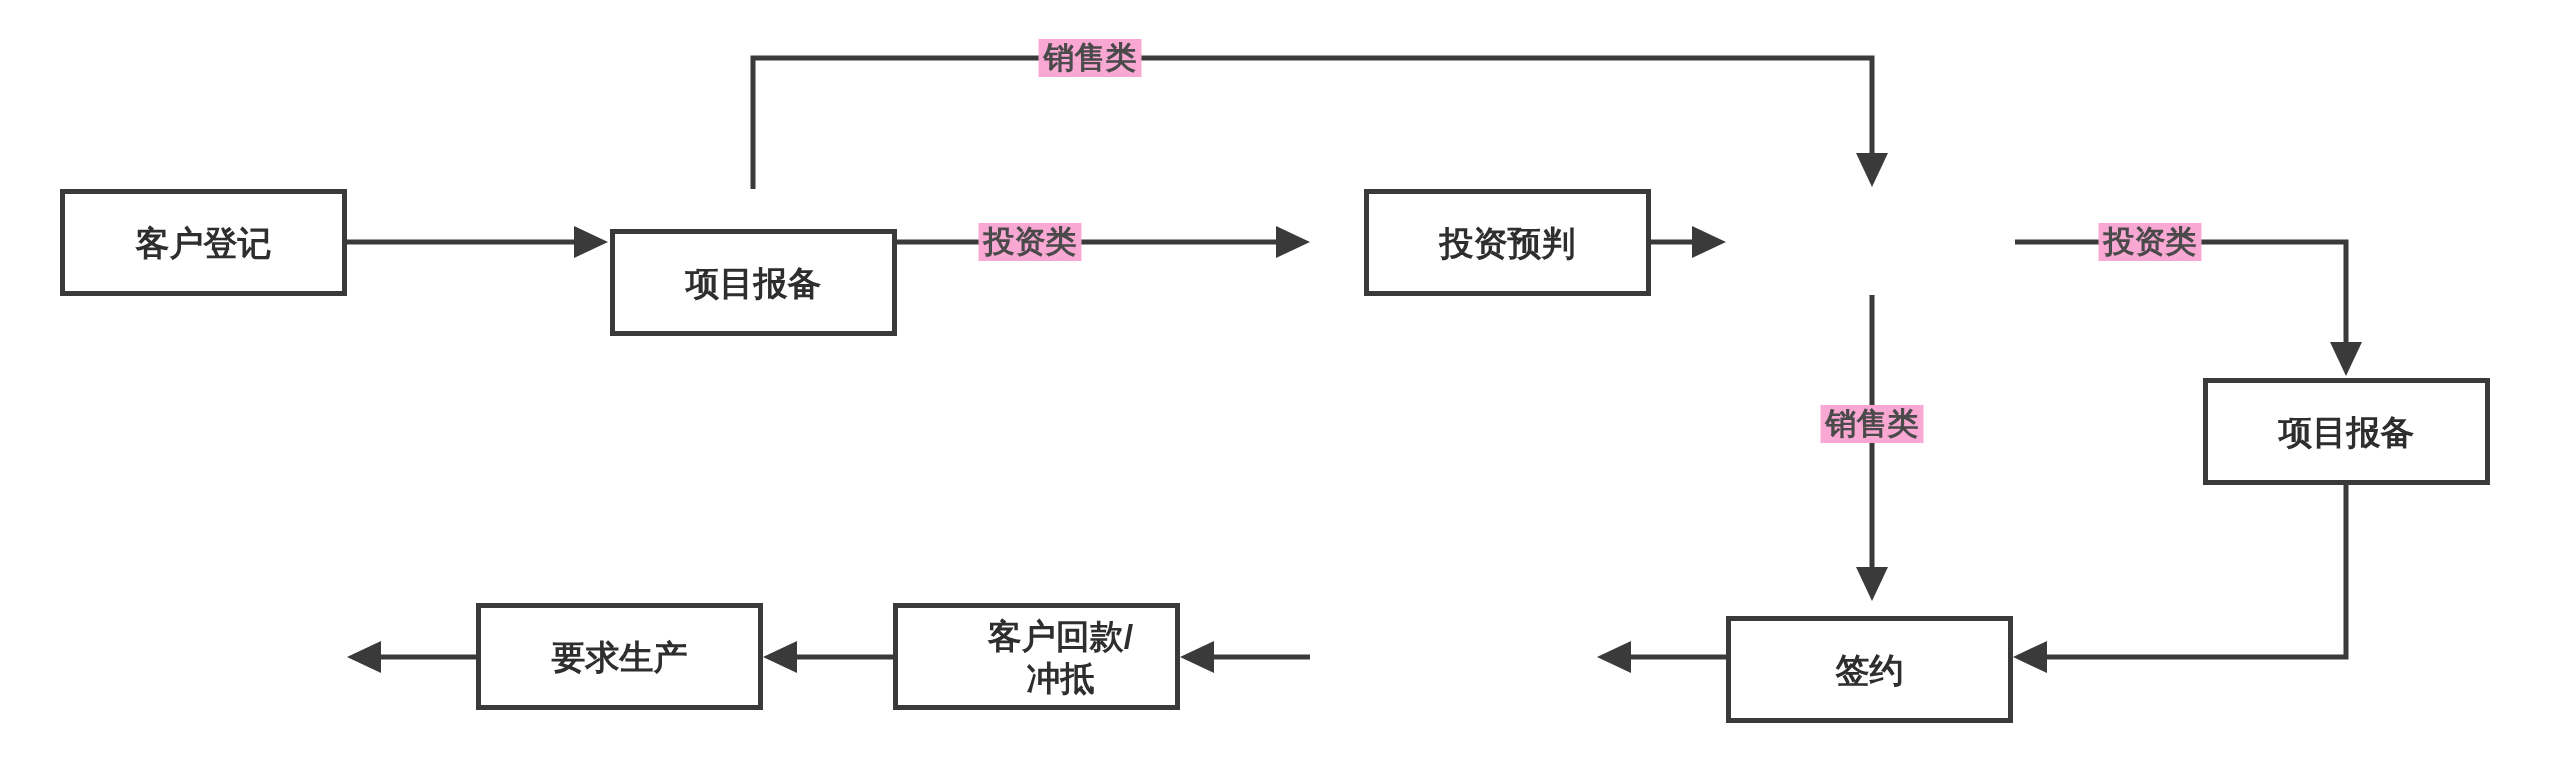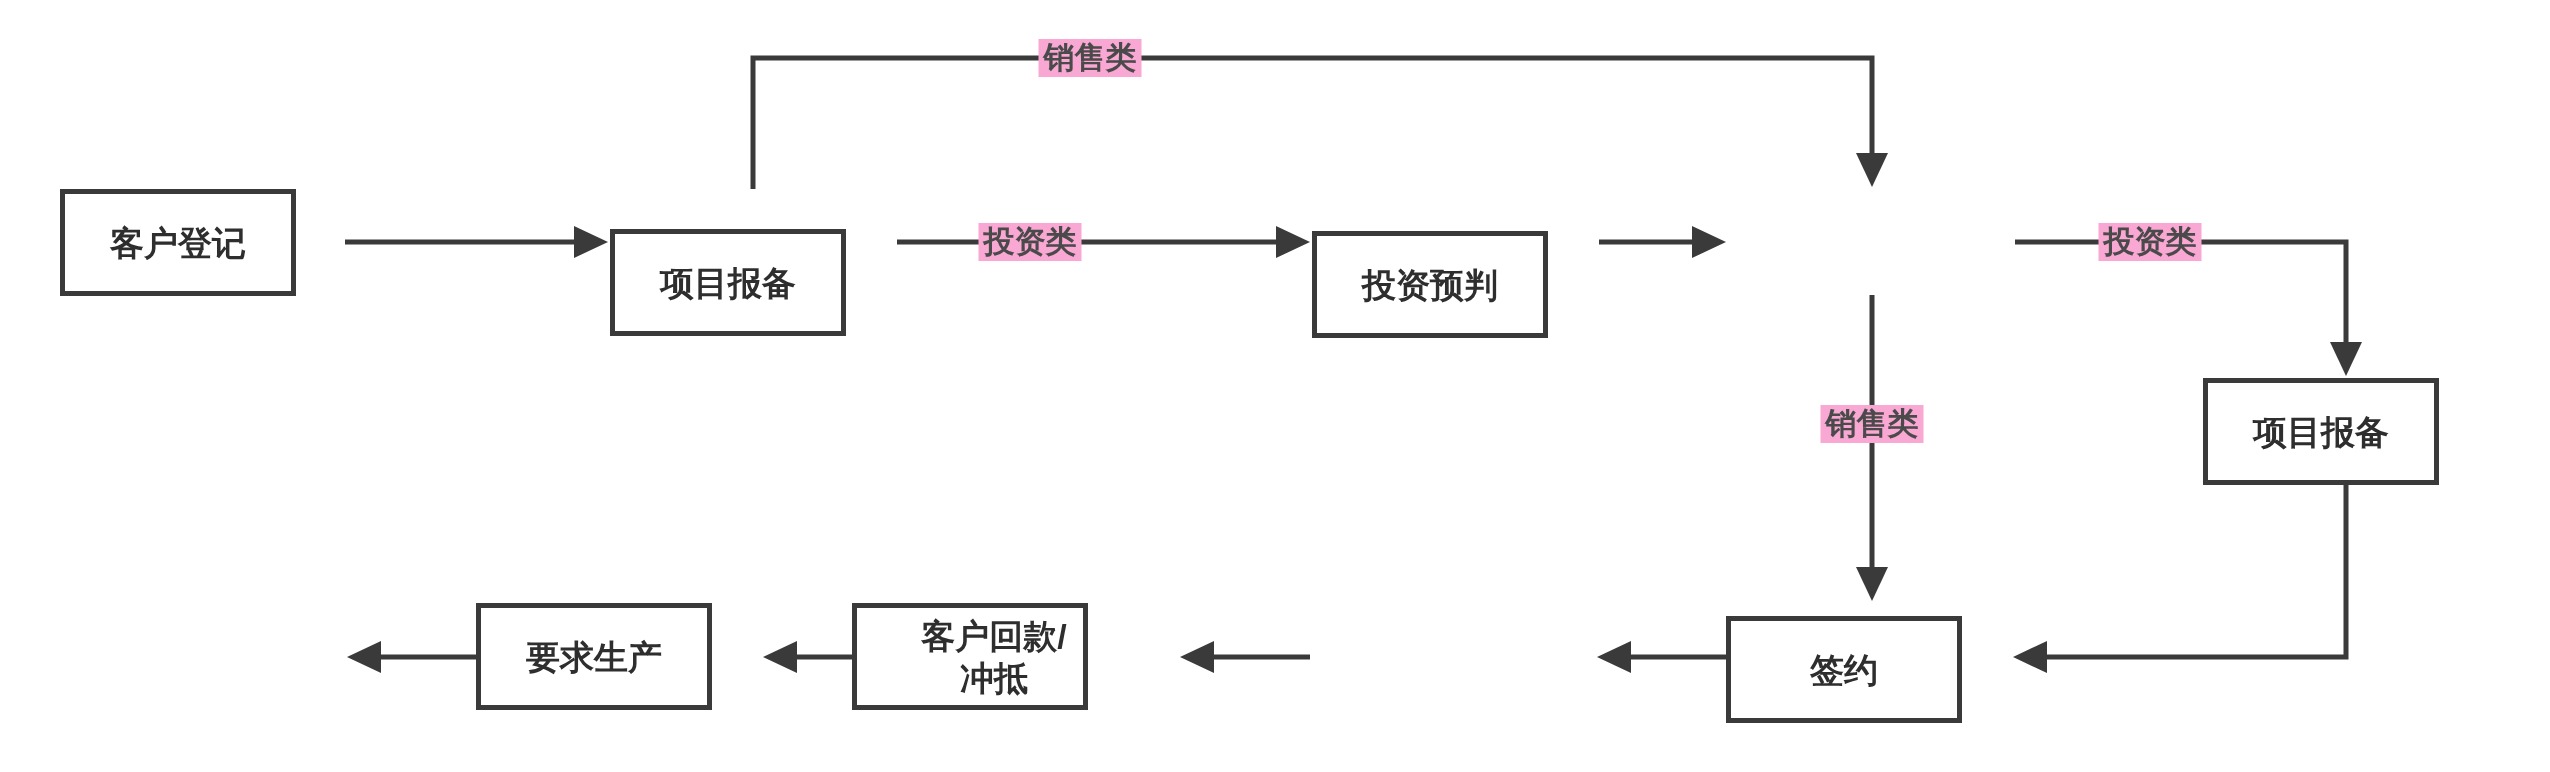--- a/index.html
+++ b/index.html
@@ -23,43 +23,43 @@
     background: #ffffff;
     display: flex;
     flex-direction: column;
     align-items: center;
     justify-content: center;
     text-align: center;
     color: #2e2e2e;
     font-weight: 700;
     font-size: 34px;
     line-height: 42px;
-    width: 236px;
+    width: 287px;
     height: 107px;
   }
   .edge-label {
     position: absolute;
     transform: translate(-50%, -50%);
     background: #f9a8d4;
     color: #4a4a4a;
     font-weight: 700;
     font-size: 31px;
     line-height: 36px;
     padding: 1px 5px;
     white-space: nowrap;
   }
   
   .n-customer-registration { left: 60px;   top: 189px; }
   .n-project-filing        { left: 610px;  top: 185px; margin-top: 44px; }
-  .n-investment-prejudge   { left: 1312px; top: 189px; margin-top: 42px; }
+  .n-investment-prejudge   { left: 1364px; top: 189px; }
   .n-project-application   { left: 1728px; top: 189px; }
   .n-investment-decision   { left: 2203px; top: 378px; }
   .n-shipment-request      { left: 60px;   top: 603px; }
   .n-production-request    { left: 476px;  top: 603px; }
-  .n-payment-offset        { left: 852px;  top: 603px; padding-left: 48px; }
+  .n-payment-offset        { left: 893px;  top: 603px; padding-left: 48px; }
   .n-order-push            { left: 1310px; top: 603px; }
   .n-signing               { left: 1726px; top: 603px; margin-top: 13px; }
   
   .l-sales-top  { left: 1090px; top: 58px;  }
   .l-invest-1   { left: 1030px; top: 242px; }
   .l-invest-2   { left: 2150px; top: 242px; }
   .l-sales-mid  { left: 1872px; top: 424px; }
   .wire { stroke: #3a3a3a; stroke-width: 5; fill: none; }
   .head { fill: #3a3a3a; stroke: none; }
 </style>

